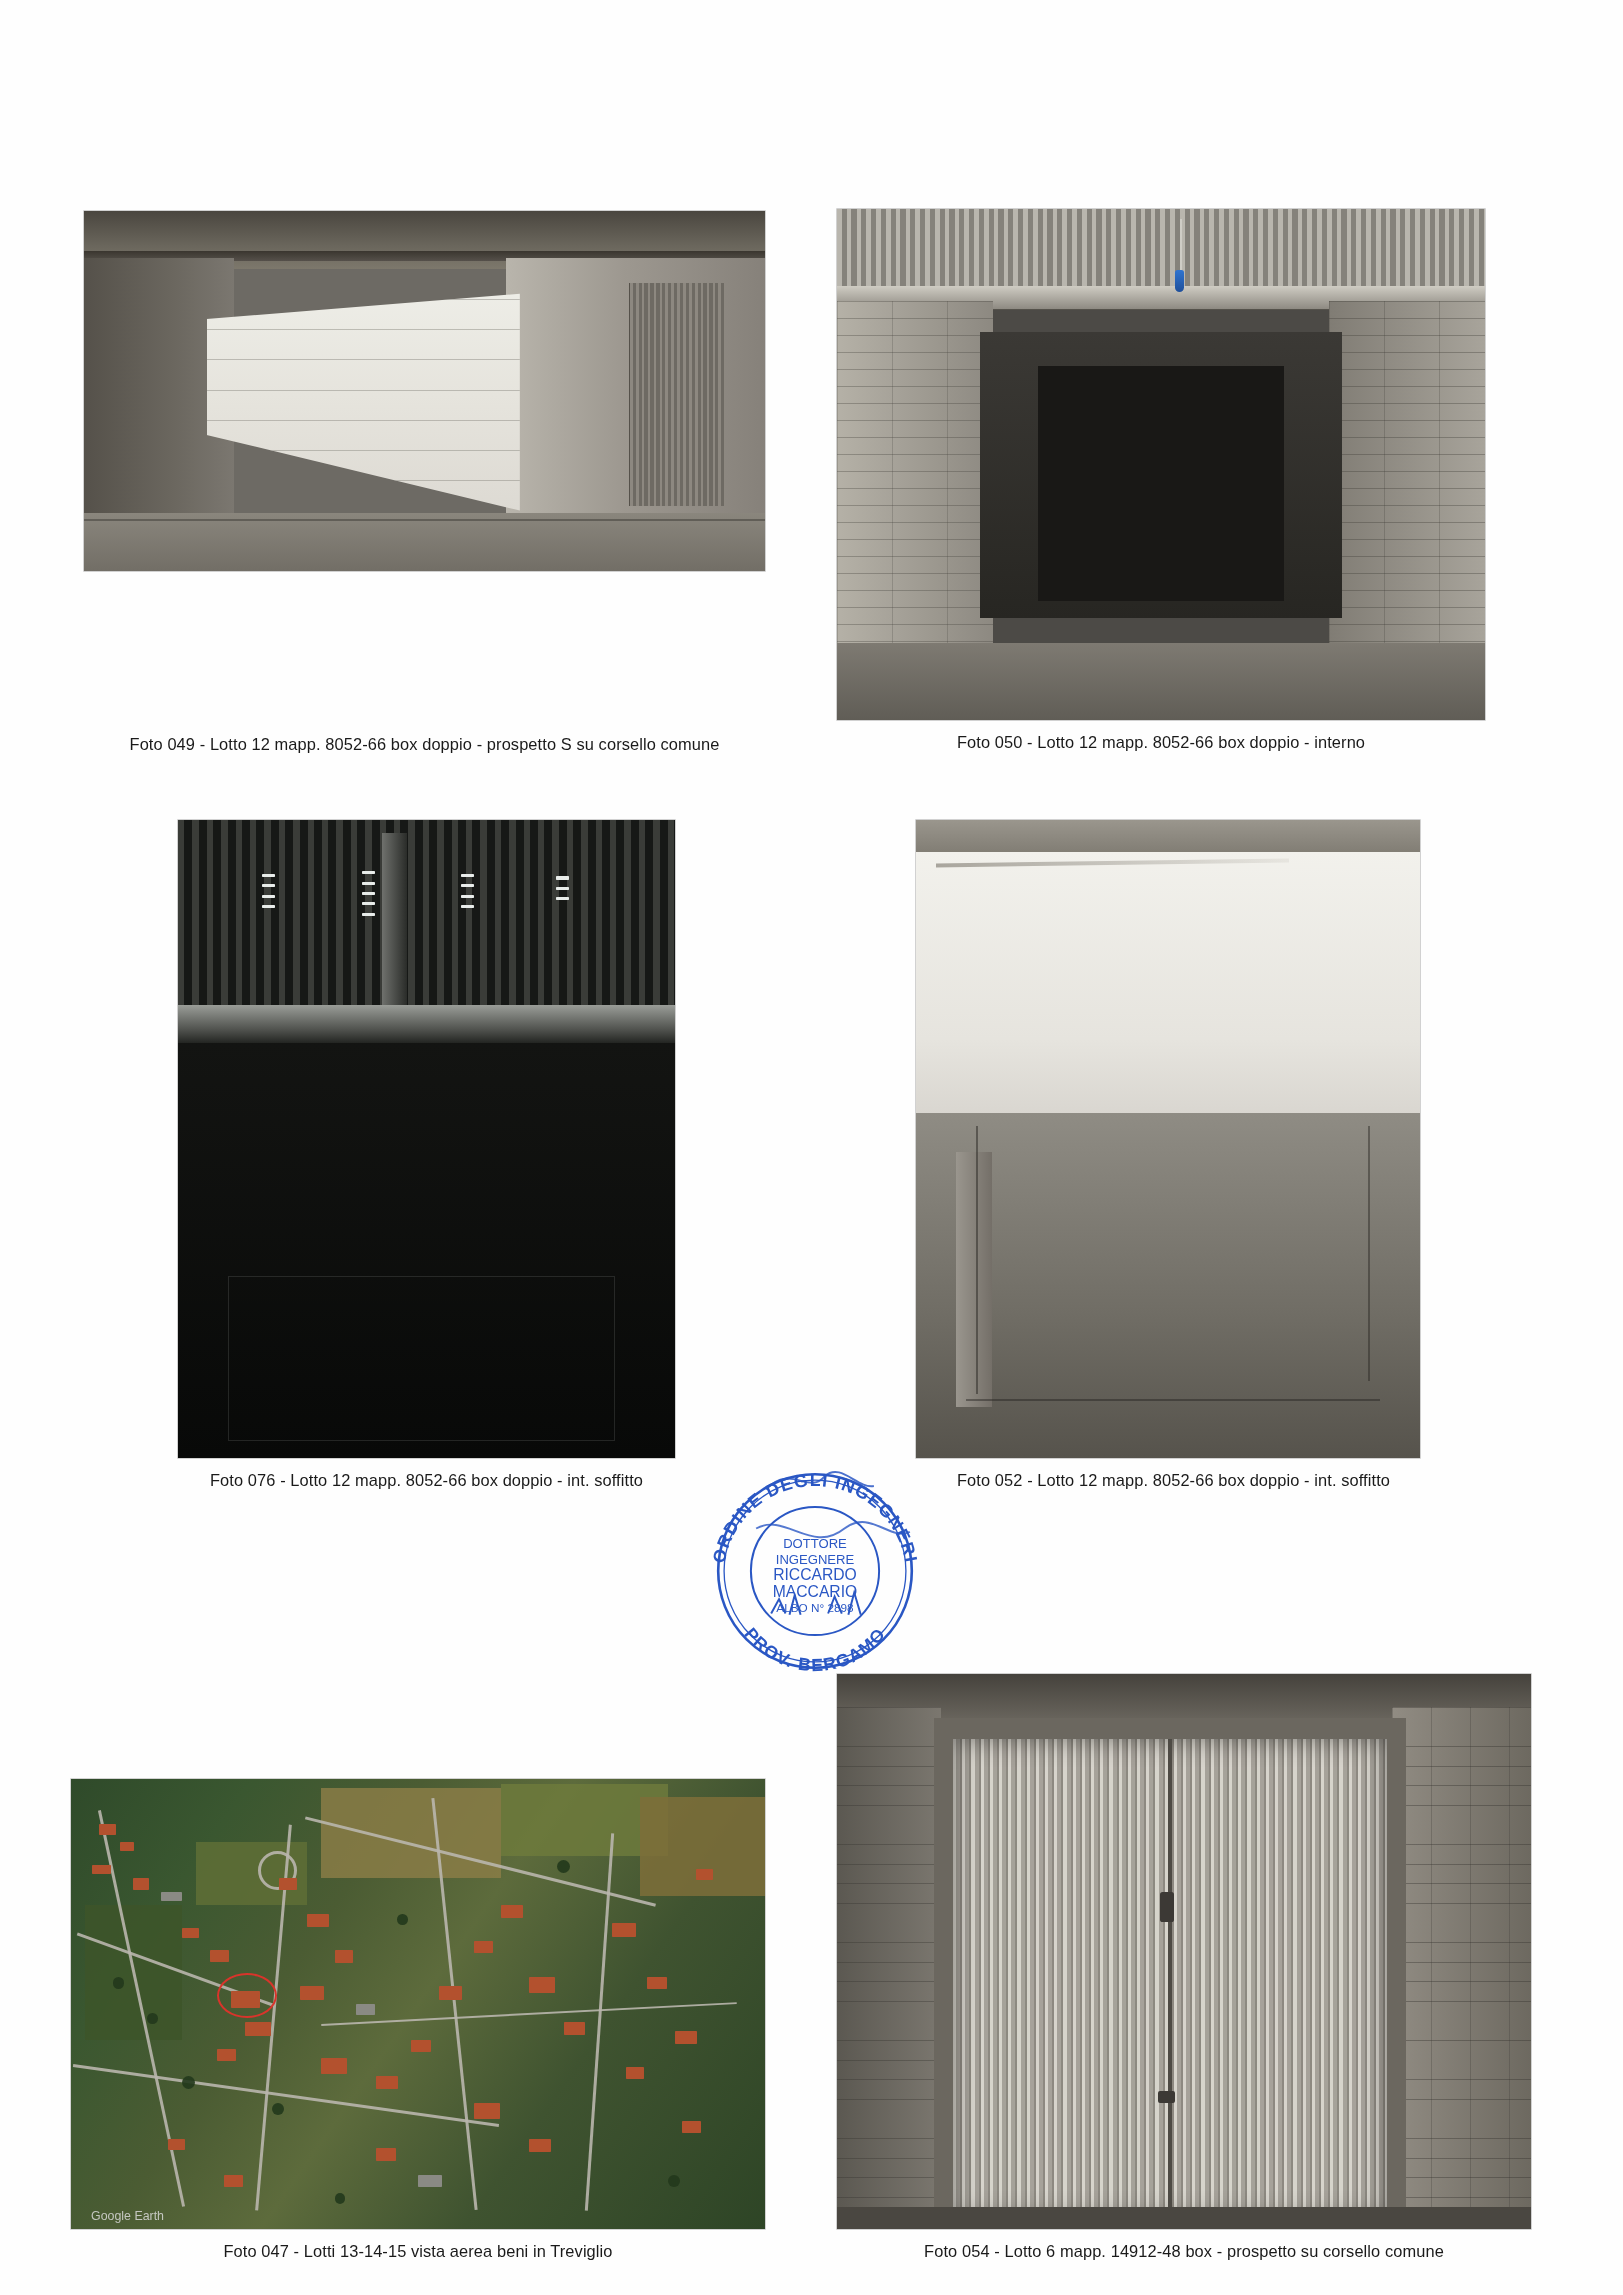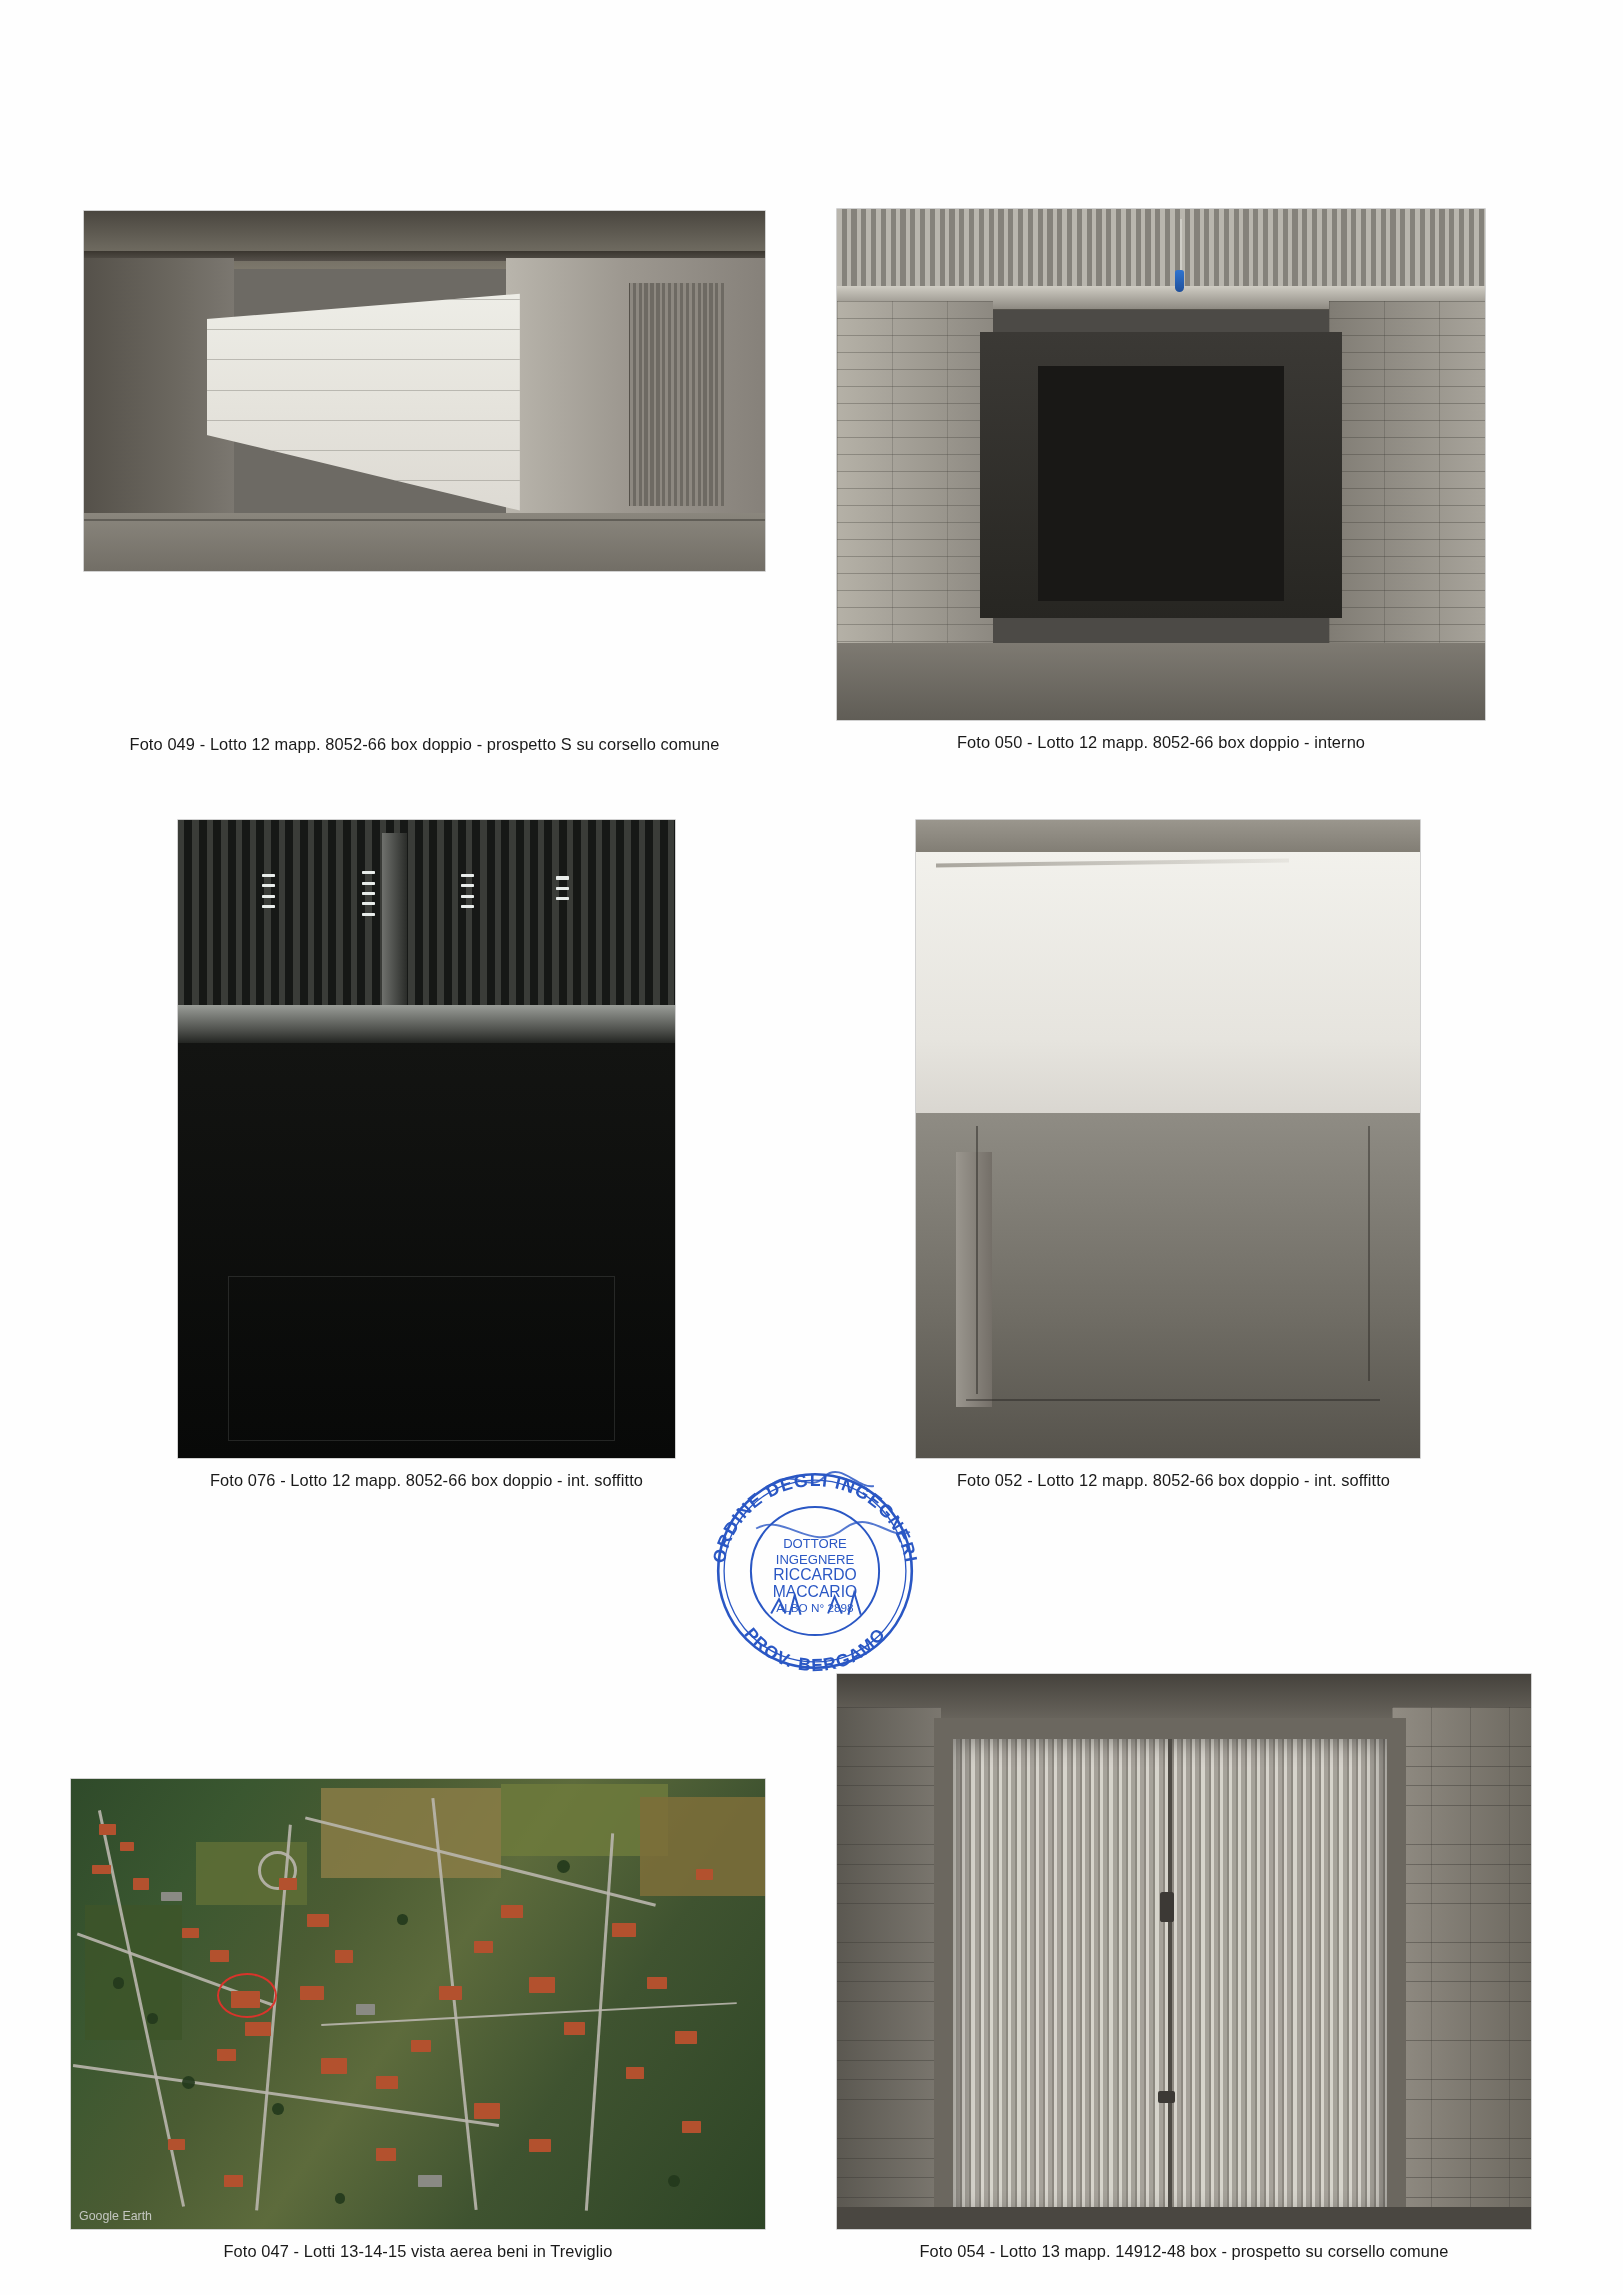--- a/index.html
+++ b/index.html
@@ -232,21 +232,21 @@
     border-radius: 50%;
     opacity: 0.9;
   }
   .sat-marker {
     position: absolute;
     border: 2.6px solid #d9342b;
     border-radius: 50%;
   }
   .sat-watermark {
     position: absolute;
-    left: 8px; bottom: 6.5px;
+    left: 20px; bottom: 6.5px;
     color: #d9d9d9;
     font-size: 12.4px;
     opacity: 0.85;
     font-family: "Liberation Sans", sans-serif;
   }
 
   
   #photo054 .photo { background: #59564f; }
   .p54-ceiling {
     position: absolute; top: 0; left: 0; right: 0; height: 9%;
@@ -500,17 +500,17 @@
       <div class="p54-lwall"></div>
       <div class="p54-rwall"></div>
       <div class="p54-frame">
         <div class="p54-door"></div>
         <div class="p54-door-split"></div>
         <div class="p54-handle"></div>
         <div class="p54-handle2"></div>
       </div>
       <div class="p54-floor"></div>
     </div>
-    <div class="caption" style="top:568px;">Foto 054 - Lotto 13 mapp. 14912-48 box - prospetto su corsello comune</div>
+    <div class="caption" style="top:568px;">Foto 054 - Lotto 6 mapp. 14912-48 box - prospetto su corsello comune</div>
   </div>
 
 </div>
 
 
 </body></html>

